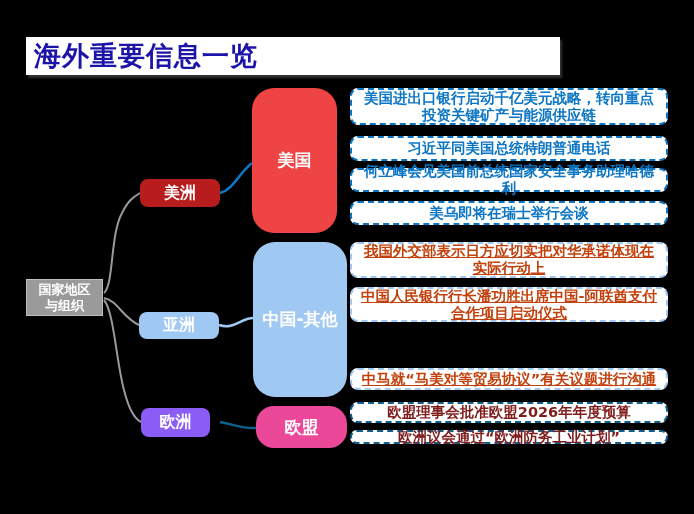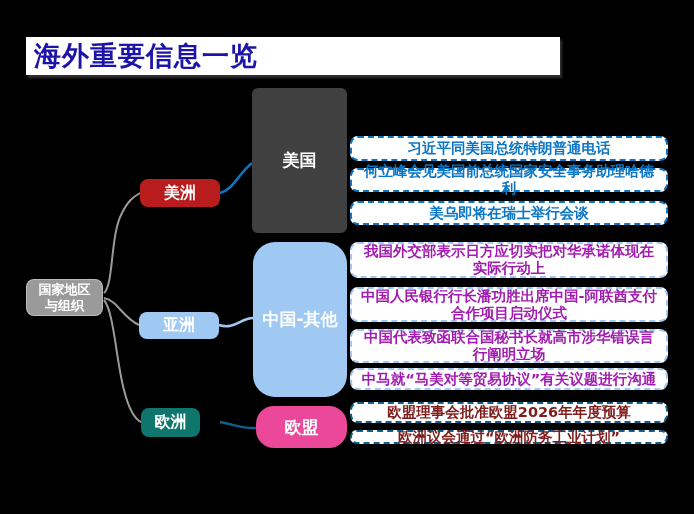--- a/index.html
+++ b/index.html
@@ -17,40 +17,40 @@
     white-space:nowrap;
   }
   
   .connectors{position:absolute;left:0;top:0;width:694px;height:514px;pointer-events:none;}
   
   .node{
     position:absolute;display:flex;align-items:center;justify-content:center;
     color:#ffffff;font-weight:bold;text-align:center;box-sizing:border-box;
   }
   .root-node{
-    left:26px;top:279px;width:77px;height:37px;background:#9a9a9a;border-radius:8px;
+    left:26px;top:279px;width:77px;height:37px;background:#9a9a9a;border-radius:0;
     font-size:13px;line-height:16px;border:1px solid rgba(255,255,255,.35);
   }
   .branch{border-radius:8px;font-size:16px;}
   .branch-americas{left:140px;top:179px;width:80px;height:28px;background:#b91c1c;}
   .branch-asia{left:139px;top:312px;width:80px;height:27px;background:#9fc9f2;}
-  .branch-europe{left:141px;top:408px;width:59px;height:29px;background:#0f766e;}
+  .branch-europe{left:141px;top:408px;width:69px;height:29px;background:#8b5cf6;}
   .child{font-size:17px;}
-  .child-us{left:252px;top:88px;width:95px;height:145px;background:#404040;border-radius:6px;}
+  .child-us{left:252px;top:88px;width:85px;height:145px;background:#ef4444;border-radius:22px;}
   .child-china{left:253px;top:242px;width:94px;height:155px;background:#9fc9f2;border-radius:22px;}
   .child-eu{left:256px;top:406px;width:91px;height:42px;background:#ec4899;border-radius:18px;}
   
   .news{
     position:absolute;left:350px;width:318px;background:#ffffff;border-radius:8px;
     display:flex;align-items:center;justify-content:center;text-align:center;
     font-weight:bold;font-size:14.5px;line-height:17px;box-sizing:border-box;
     padding:0 6px;
   }
   .news.blue{border:2px dashed #0d76c4;color:#0d76c4;}
-  .news.light{border:2px dashed #9fc9f2;color:#a21caf;}
+  .news.light{border:2px dashed #9fc9f2;color:#c2410c;text-decoration:underline;}
   .news.dark{border:2px dashed #10608e;color:#7f1d1d;}
   .u0{top:88px;height:37px;}
   .u1{top:136px;height:25px;}
   .u2{top:168px;height:24px;}
   .u3{top:201px;height:24px;}
   .a0{top:242px;height:36px;}
   .a1{top:287px;height:35px;}
   .a2{top:329px;height:34px;}
   .a3{top:368px;height:22px;}
   .e0{top:402px;height:21px;}
@@ -94,25 +94,25 @@
   <div class="node child child-us">
     <span>美国</span>
   </div>
   <div class="node child child-china">
     <span>中国-其他</span>
   </div>
   <div class="node child child-eu">
     <span>欧盟</span>
   </div>
 
+  <div class="news blue u0">美国进出口银行启动千亿美元战略，转向重点投资关键矿产与能源供应链</div>
   <div class="news blue u1">习近平同美国总统特朗普通电话</div>
   <div class="news blue u2">何立峰会见美国前总统国家安全事务助理哈德利</div>
   <div class="news blue u3">美乌即将在瑞士举行会谈</div>
 
   <div class="news light a0">我国外交部表示日方应切实把对华承诺体现在实际行动上</div>
   <div class="news light a1">中国人民银行行长潘功胜出席中国-阿联酋支付合作项目启动仪式</div>
-  <div class="news light a2">中国代表致函联合国秘书长就高市涉华错误言行阐明立场</div>
   <div class="news light a3">中马就“马美对等贸易协议”有关议题进行沟通</div>
 
   <div class="news dark e0">欧盟理事会批准欧盟2026年年度预算</div>
   <div class="news dark e1">欧洲议会通过“欧洲防务工业计划”</div>
 
 </div>
 
 </body></html>

